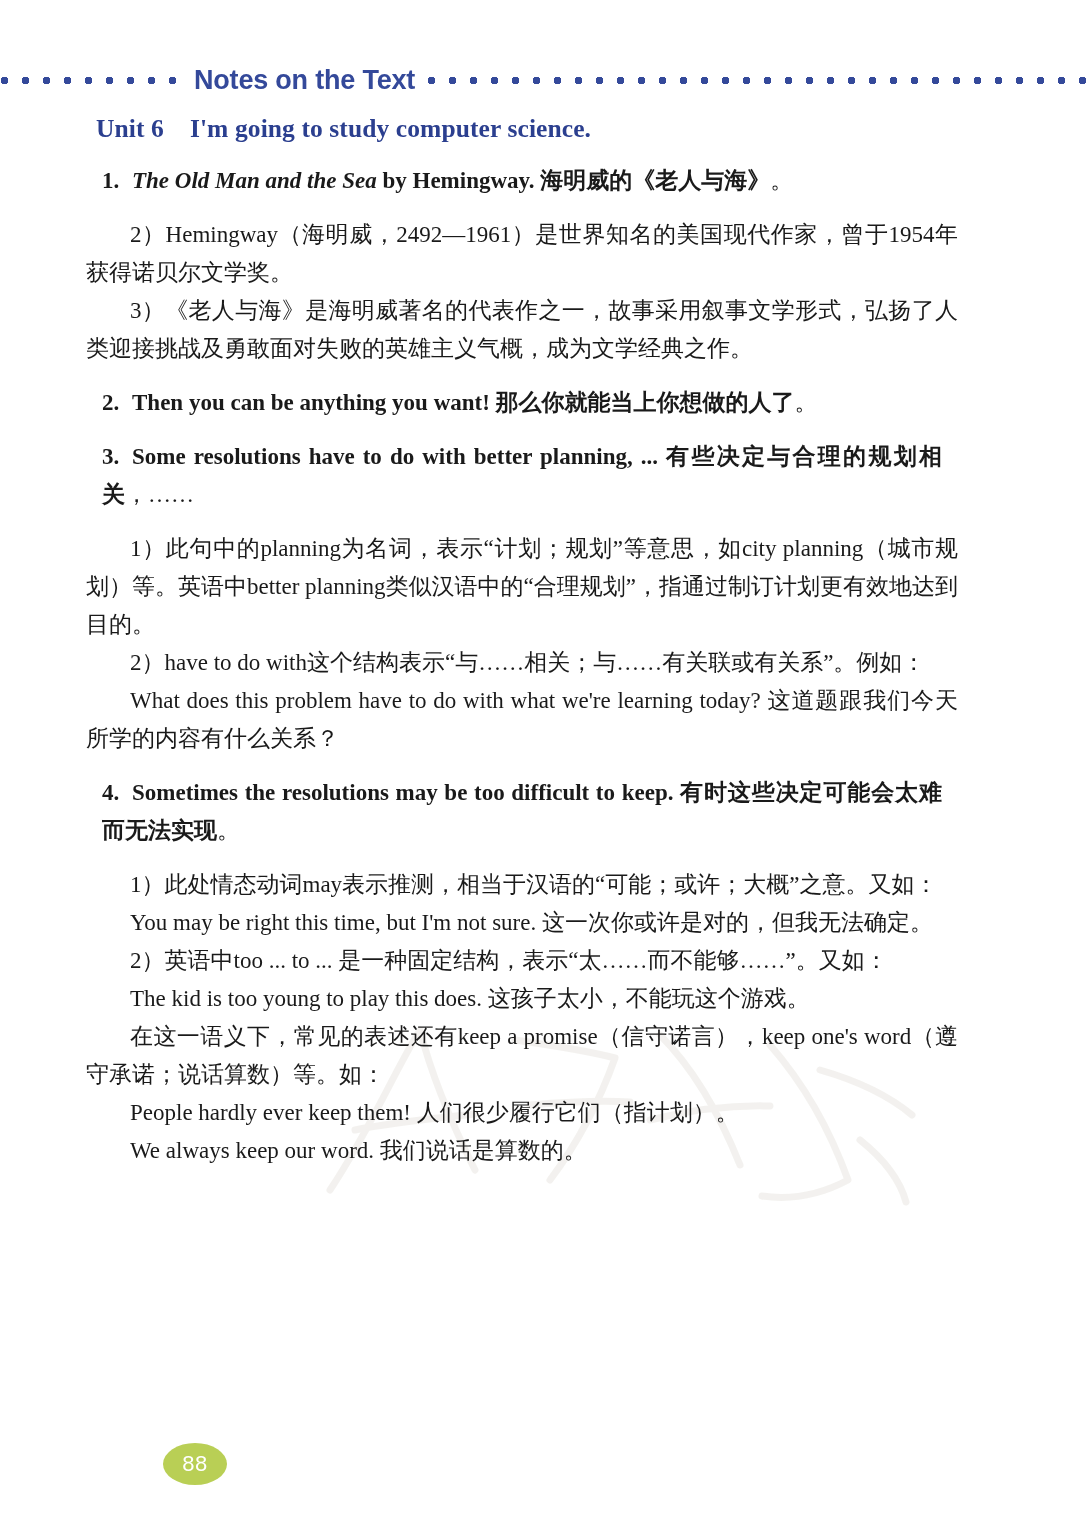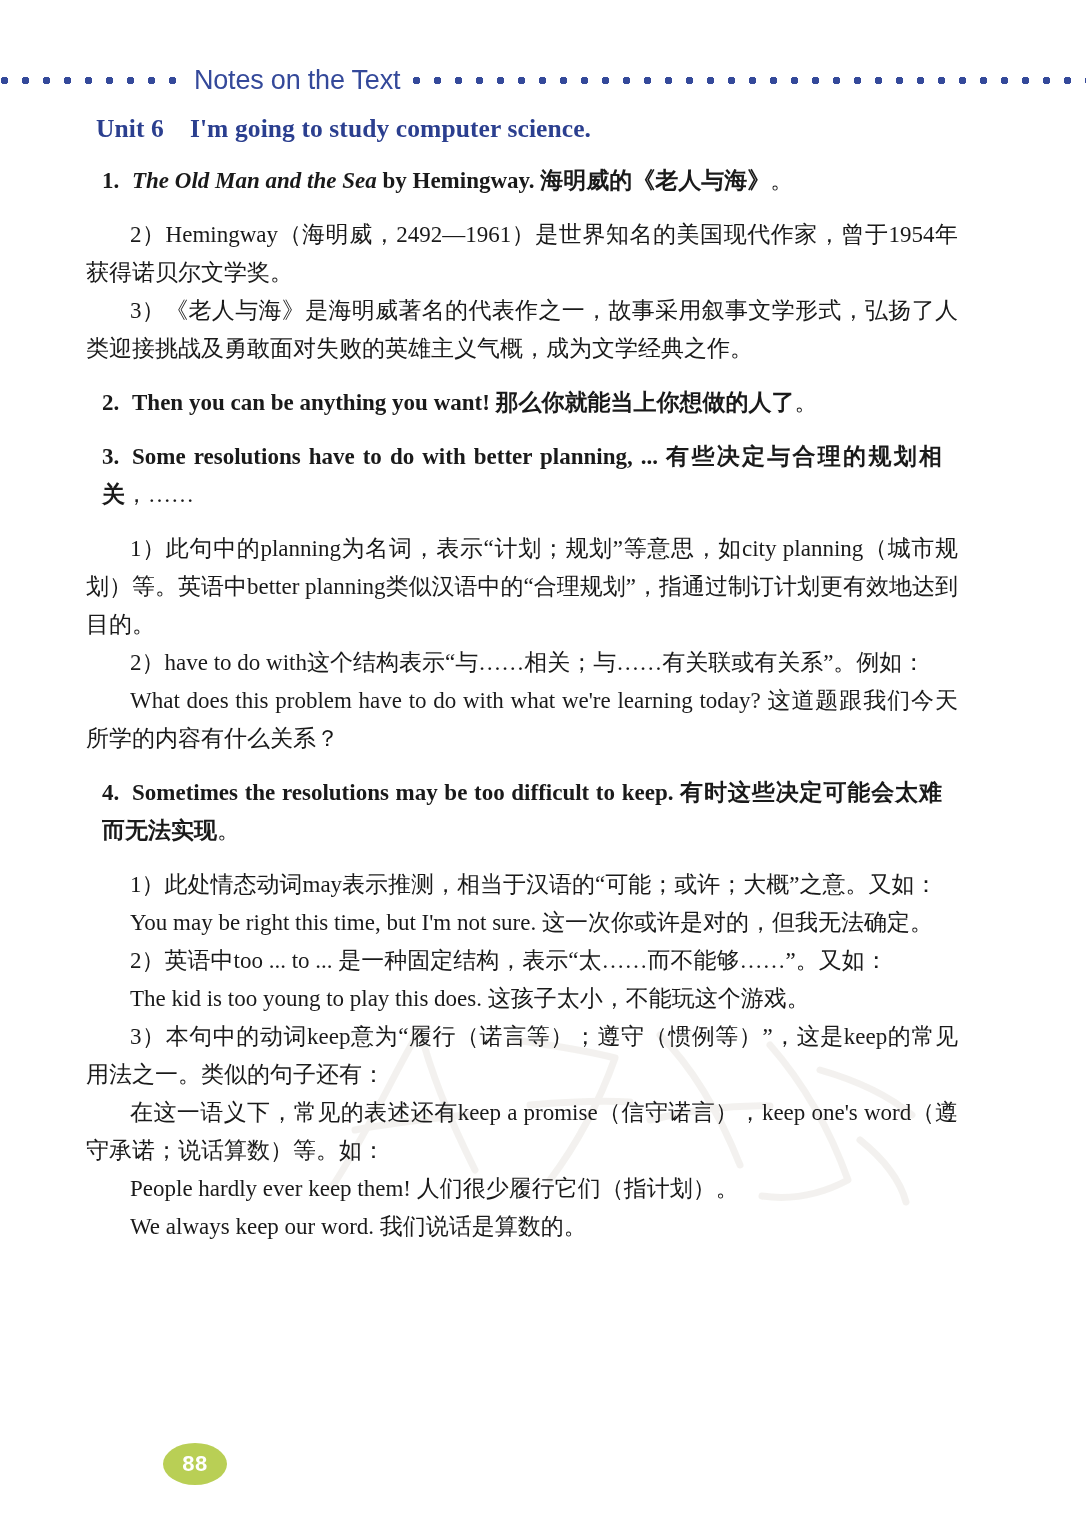--- a/index.html
+++ b/index.html
@@ -45,21 +45,21 @@
     height: 9px;
     background-image: radial-gradient(circle at 4.5px 4.5px, #34499a 3.6px, rgba(52,73,154,0) 4.0px);
     background-size: 21px 9px;
     background-repeat: repeat-x;
   }
   .dotline.left  { width: 186px; margin-right: 8px; }
   .dotline.right { flex: 1 1 auto; margin-left: 12px; margin-right: 0; }
   .runhead-title {
     flex: 0 0 auto;
     font-family: "Liberation Sans", "DejaVu Sans", sans-serif;
-    font-weight: normal;
+    font-weight: bold;
     font-size: 27px;
     letter-spacing: -0.2px;
     color: #34499a;
     white-space: nowrap;
     line-height: 1;
   }
 
   
   .page {
     position: absolute;
@@ -113,21 +113,21 @@
     height: 42px;
     border-radius: 50%;
     background: #b9cf55;
     display: flex;
     align-items: center;
     justify-content: center;
     z-index: 3;
   }
   .folio span {
     font-family: "Liberation Sans", "DejaVu Sans", sans-serif;
-    font-weight: bold;
+    font-weight: normal;
     font-size: 22px;
     color: #ffffff;
     letter-spacing: 0.5px;
     line-height: 1;
   }
 </style>
 </head>
 <body>
 
 <div class="watermark">
@@ -175,21 +175,20 @@
   <p class="para">2）have to do with这个结构表示“与……相关；与……有关联或有关系”。例如：</p>
   <p class="para example">What does this problem have to do with what we're learning today? 这道题跟我们今天所学的内容有什么关系？</p>
 
   <div class="entry">
     <span class="num">4.</span><span class="ital"></span><span class="en">Sometimes the resolutions may be too difficult to keep. 有时这些决定可能会太难而无法实现</span><span class="tail">。</span>
   </div>
   <p class="para">1）此处情态动词may表示推测，相当于汉语的“可能；或许；大概”之意。又如：</p>
   <p class="para example">You may be right this time, but I'm not sure. 这一次你或许是对的，但我无法确定。</p>
   <p class="para">2）英语中too ... to ... 是一种固定结构，表示“太……而不能够……”。又如：</p>
   <p class="para example">The kid is too young to play this does. 这孩子太小，不能玩这个游戏。</p>
-  <p class="para">3）本句中的动词keep意为“履行（诺言等）；遵守（惯例等）”，这是keep的常见用法之一。类似的句子还有：</p>
   <p class="para">在这一语义下，常见的表述还有keep a promise（信守诺言），keep one's word（遵守承诺；说话算数）等。如：</p>
   <p class="para example">People hardly ever keep them! 人们很少履行它们（指计划）。</p>
   <p class="para example">We always keep our word. 我们说话是算数的。</p>
 
 </div>
 
 <div class="folio">
   <span>88</span>
 </div>
 

